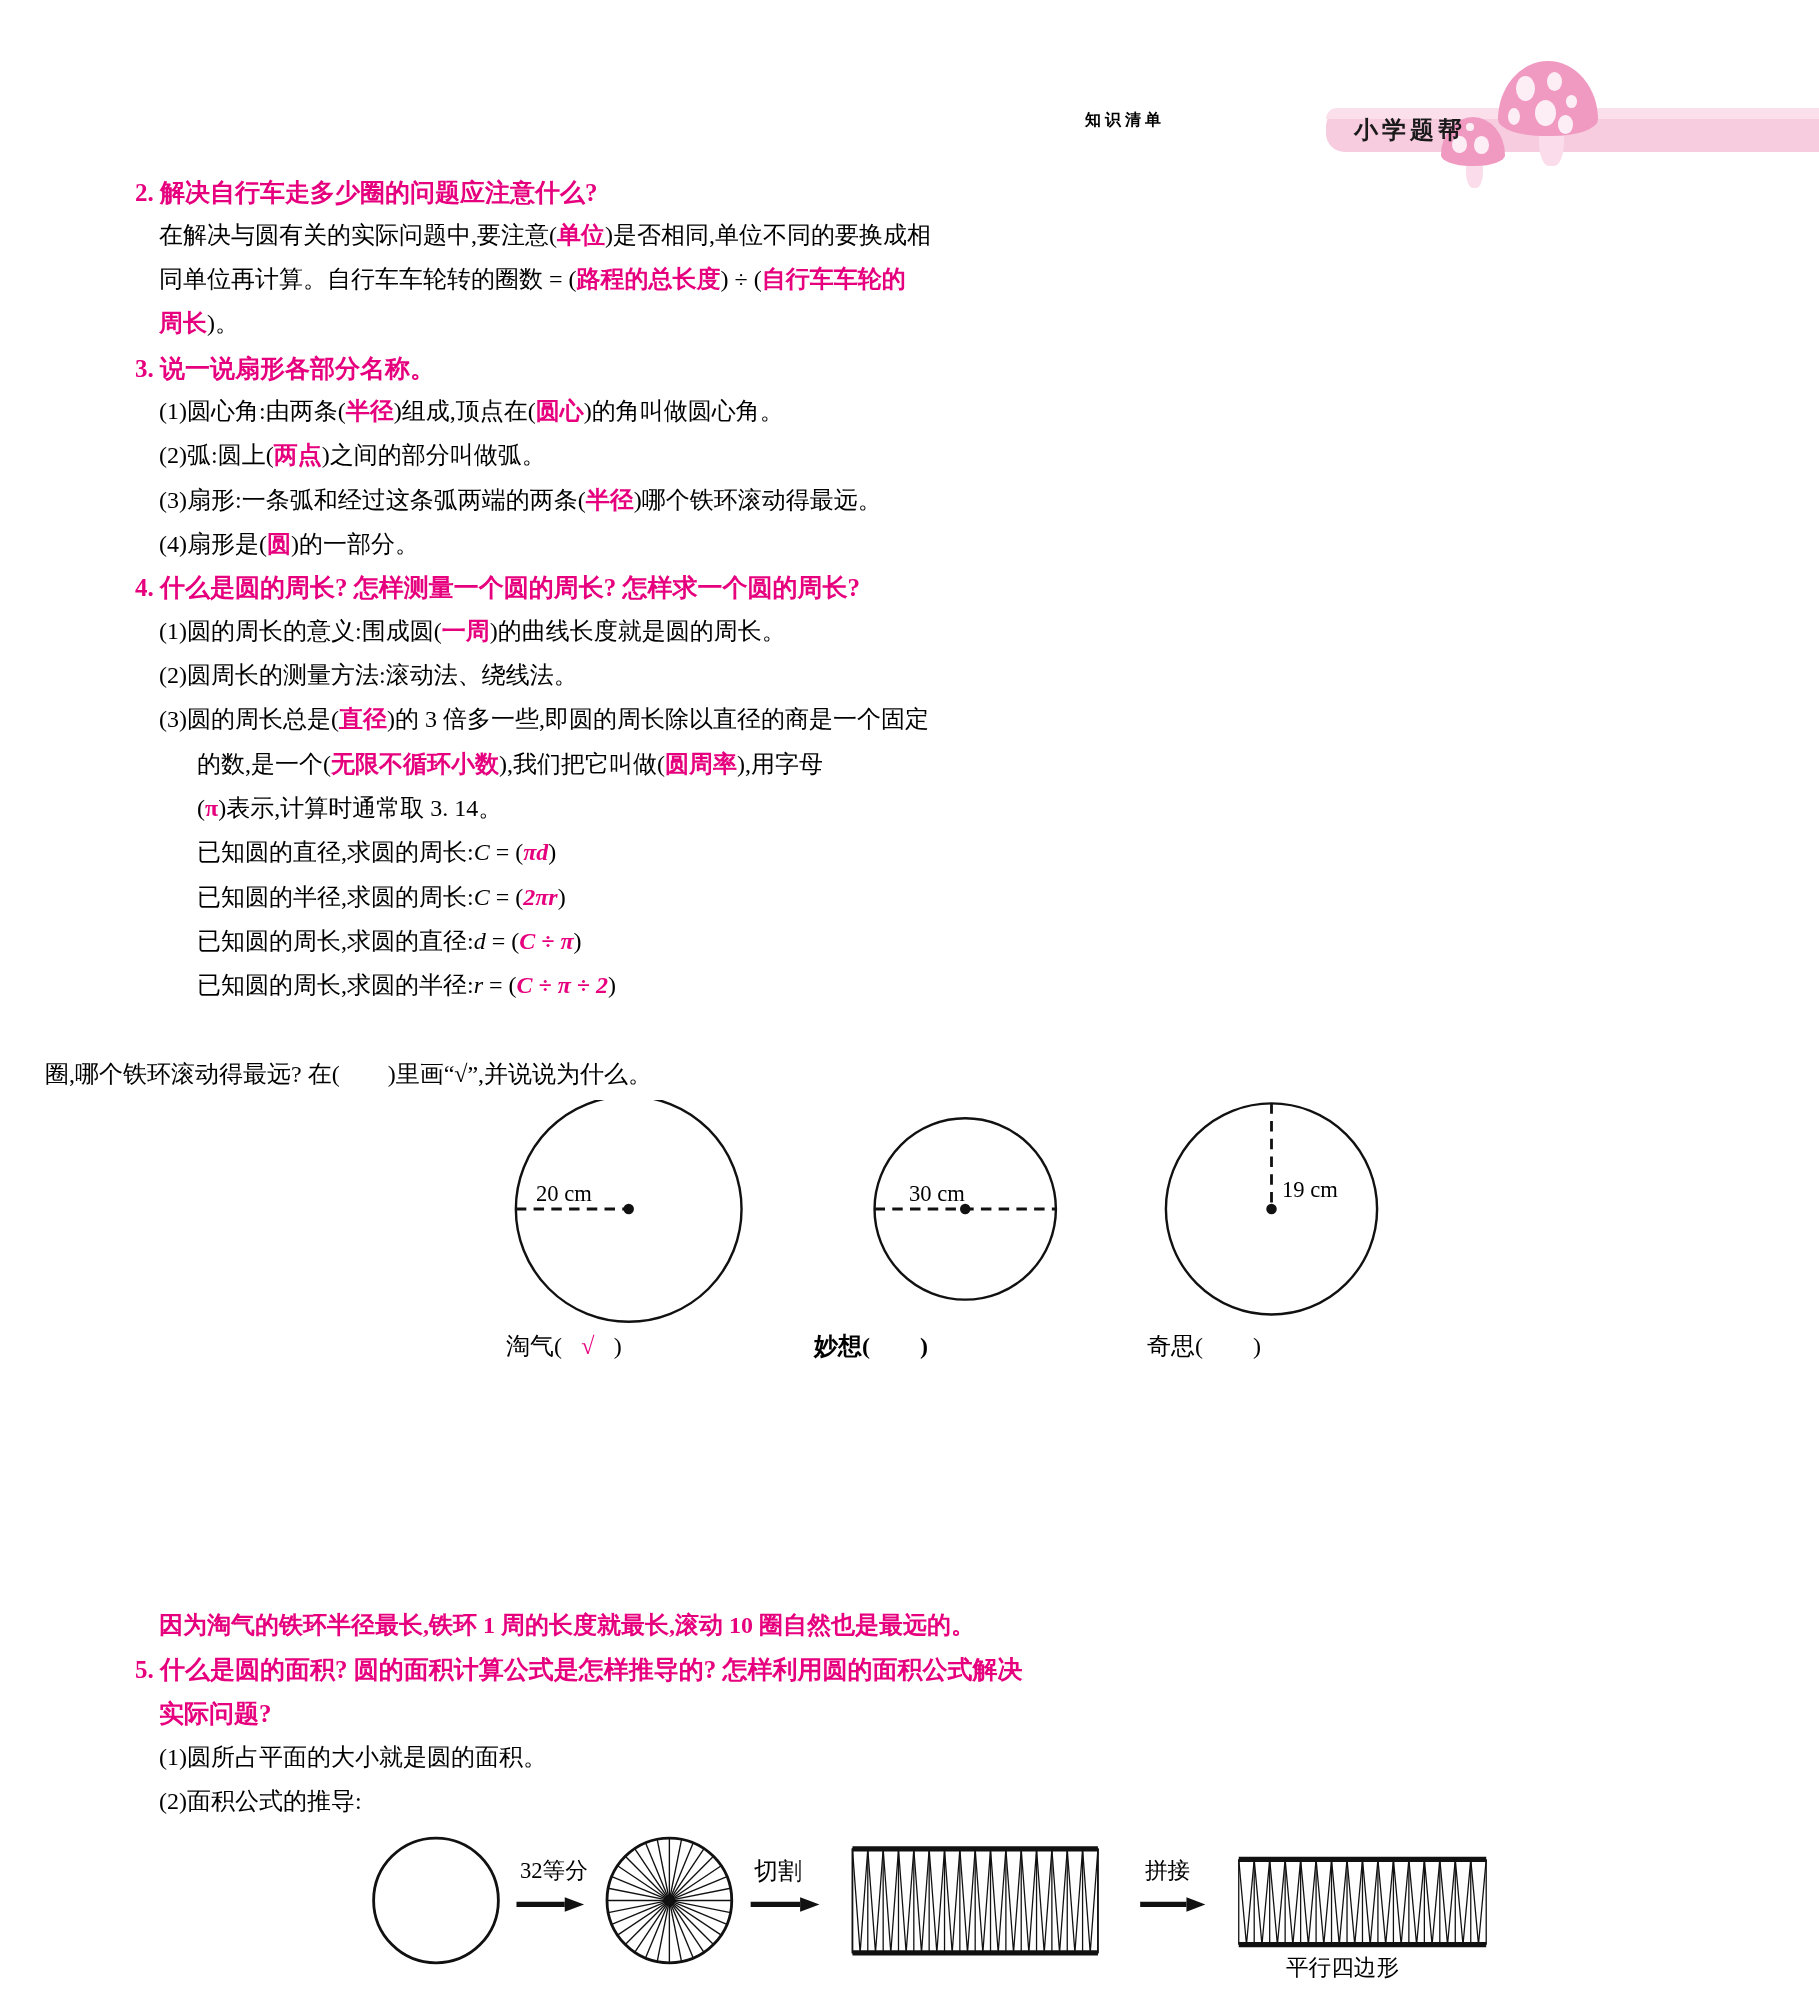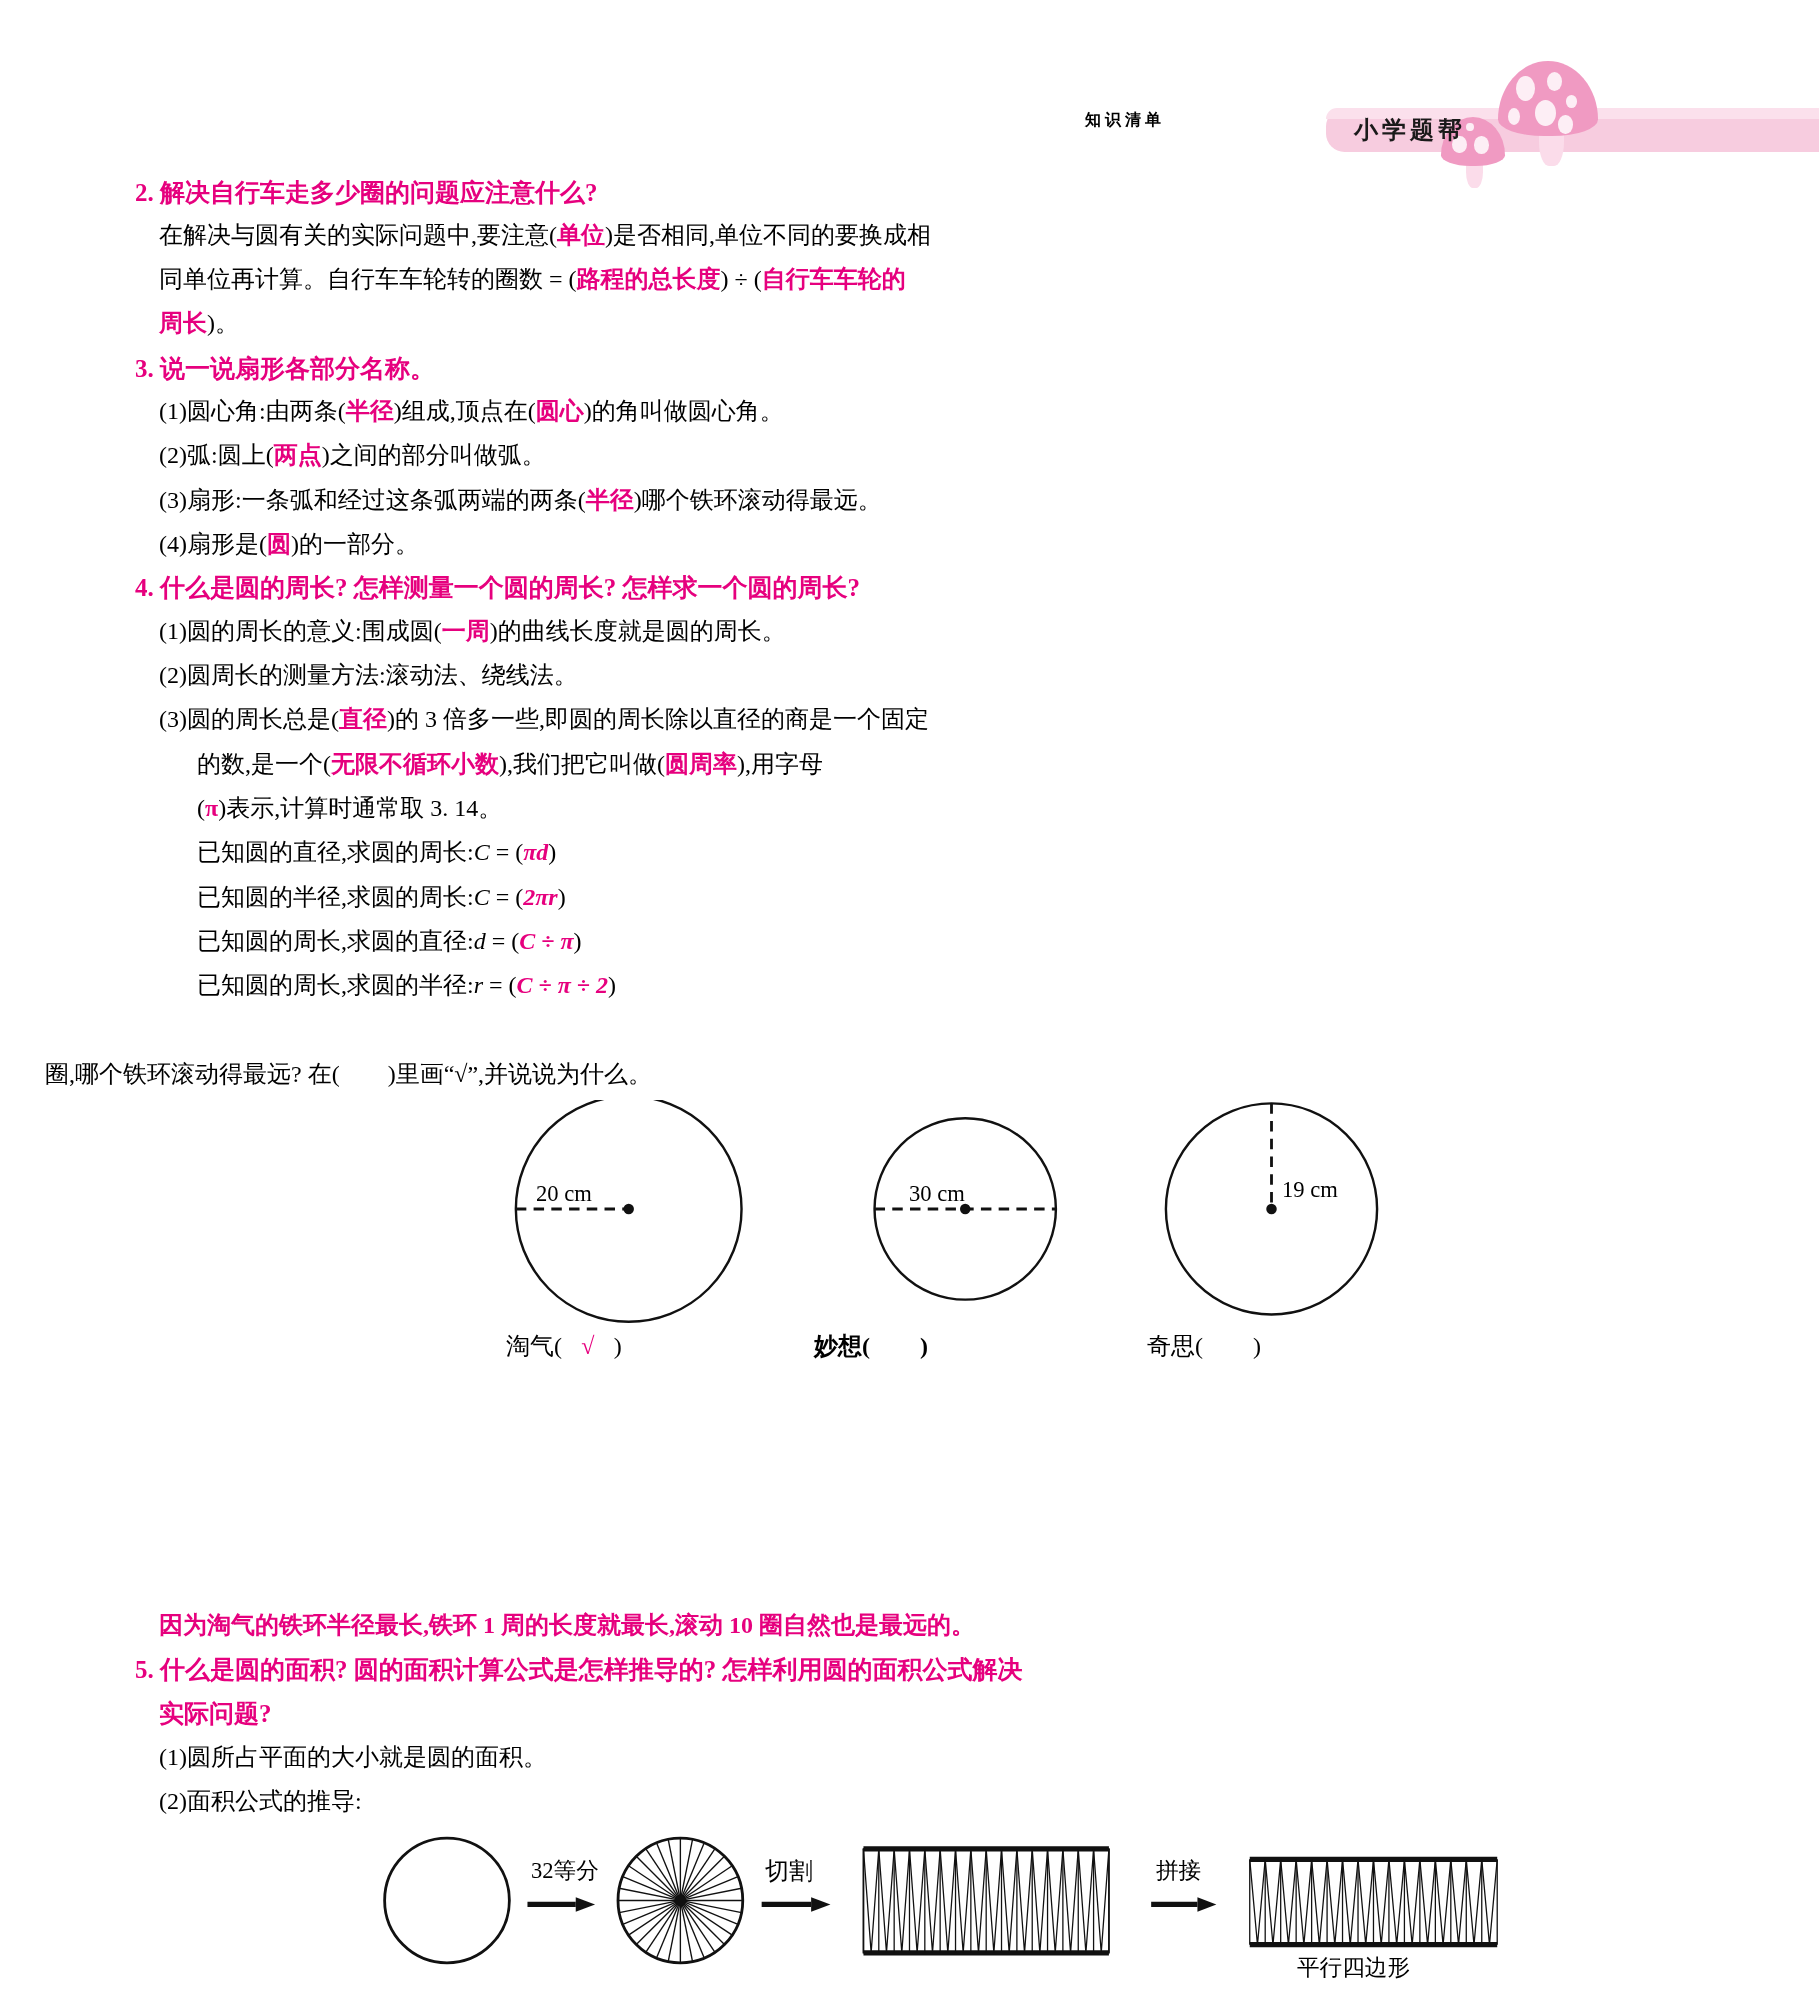--- a/index.html
+++ b/index.html
@@ -193,21 +193,21 @@
   <div class="row indent1" style="top:1692px;">
     <span class="qline qhead">实际问题?</span>
   </div>
   <div class="row indent1" style="top:1736px;">
     <span class="qline"><span class="blk">(1)</span><span class="blk">圆所占平面的大小就是圆的面积。</span></span>
   </div>
   <div class="row indent1" style="top:1780px;">
     <span class="qline"><span class="blk">(2)</span><span class="blk">面积公式的推导:</span></span>
   </div>
 
-  <div style="position:absolute;left:11px;top:1824px;width:1748px;height:169px;">
+  <div style="position:absolute;left:0;top:1824px;width:1748px;height:169px;">
     <svg width="1820" height="169" viewBox="0 0 4516 420">
 
       <circle cx="1080" cy="190" r="155" fill="none" stroke="#111" stroke-width="7"></circle>
 
       <g>
         <line x1="1280" y1="200" x2="1400" y2="200" stroke="#111" stroke-width="13"></line>
         <polygon points="1400,182 1448,200 1400,218" fill="#111"></polygon>
       </g>
 
       <g>

